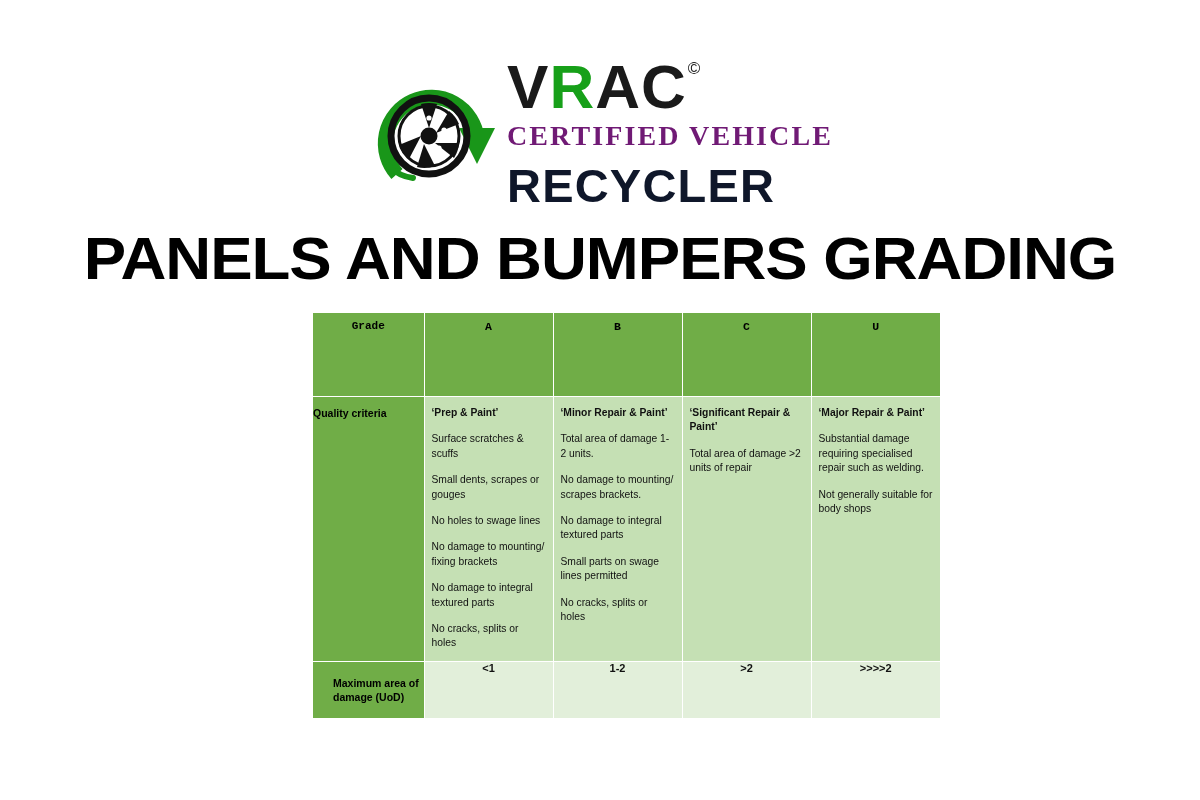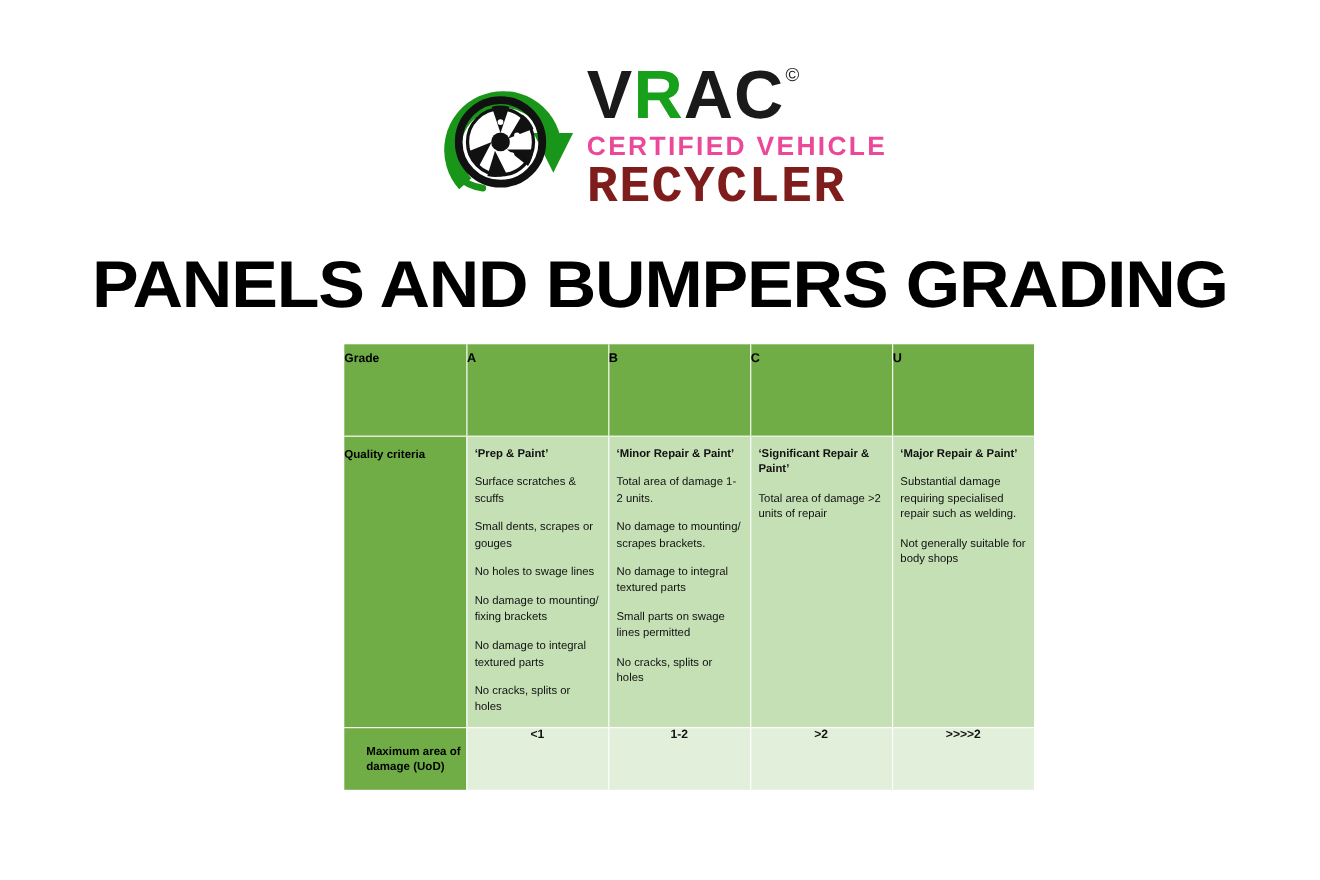--- a/index.html
+++ b/index.html
@@ -56,35 +56,35 @@
   .logo-line1 .cmark {
     font-size: 17px;
     line-height: 1;
     position: relative;
     top: 2px;
     left: 1px;
     color: #1a1a1a;
     font-weight: normal;
   }
   .logo-line2 {
-    font-size: 24px;
+    font-size: 28px;
     font-weight: bold;
     letter-spacing: 2.1px;
-    color: #ec4899;
+    color: #701a75;
     margin-top: 5px;
-    font-family: Liberation Sans, sans-serif;
+    font-family: Liberation Serif, serif;
   }
   .logo-line3 {
     font-size: 47px;
     font-weight: bold;
     letter-spacing: 1.2px;
-    color: #7f1d1d;
-    margin-top: 2px;
+    color: #0f172a;
+    margin-top: 12px;
     line-height: 1;
-    font-family: Liberation Mono, monospace;
+    font-family: Liberation Sans, sans-serif;
   }
 
   
   .page-title {
     position: absolute;
     top: 224px;
     left: 0; right: 0;
     text-align: center;
     font-size: 60px;
     font-weight: bold;
@@ -113,24 +113,26 @@
   }
   .col-label { width: 111px; }
   .col-grade { width: 129px; }
 
   
   .hdr {
     background: #70ad47;
     color: #000000;
     font-weight: bold;
     font-size: 11.5px;
+    text-align: center;
     height: 76px;
     vertical-align: top;
     padding-top: 7px !important;
     border-right: 1.5px solid #ffffff;
+    font-family: Liberation Mono, monospace;
   }
   .hdr:last-child { border-right: none; }
   .hdr-corner { font-size: 11px; }
 
   
   .label-cell {
     background: #70ad47;
     color: #000000;
     font-weight: bold;
     font-size: 10.5px;

